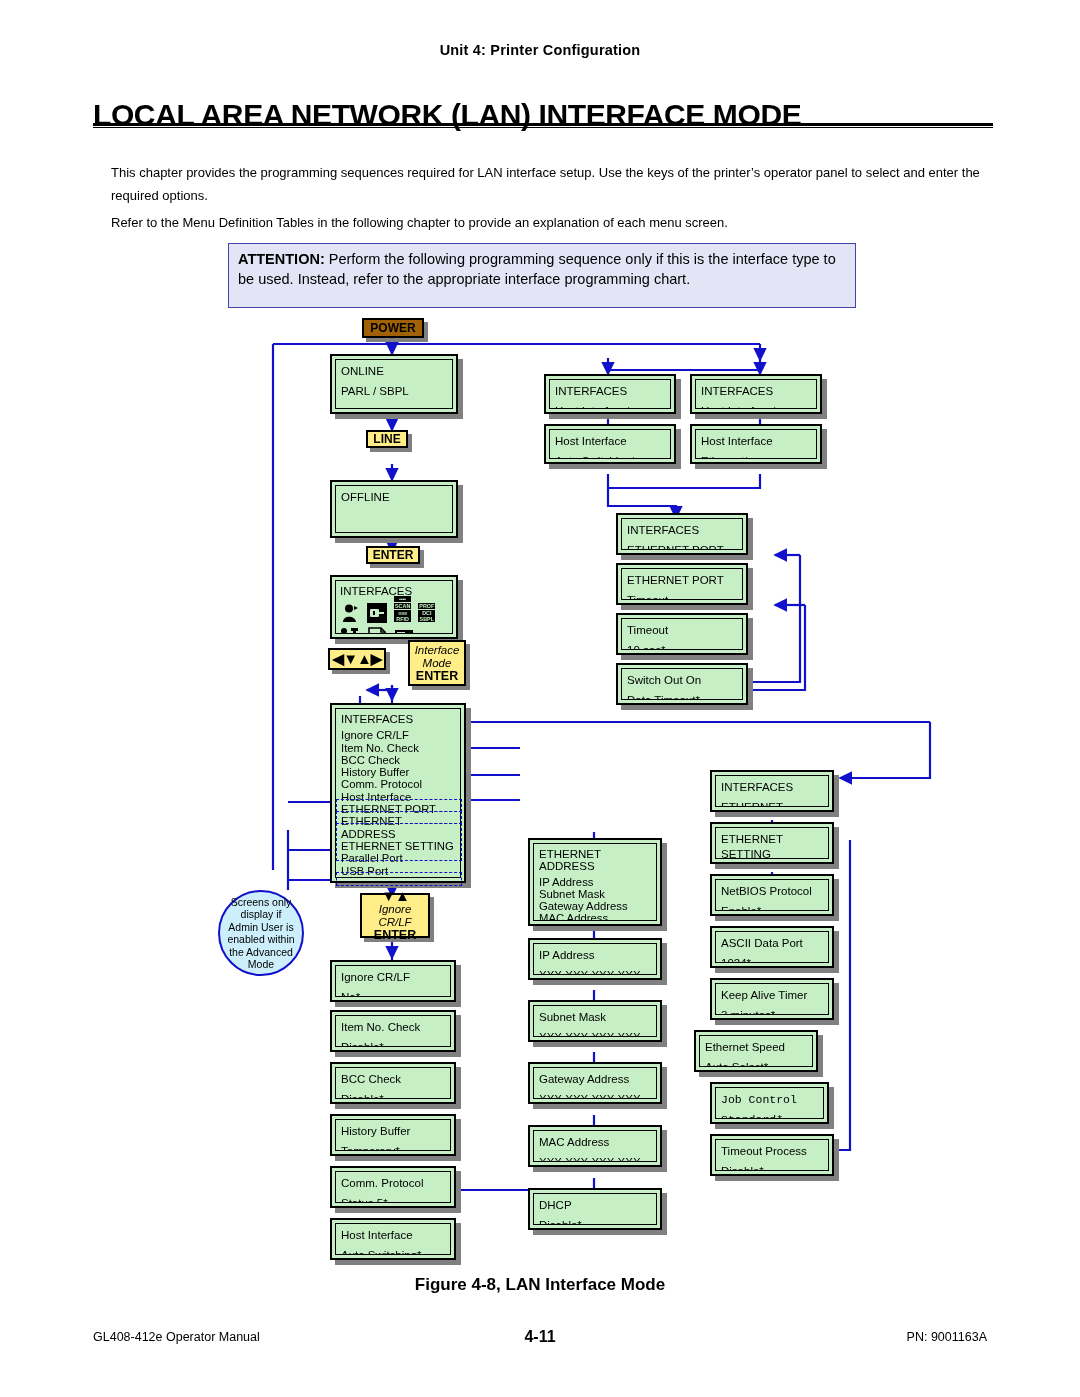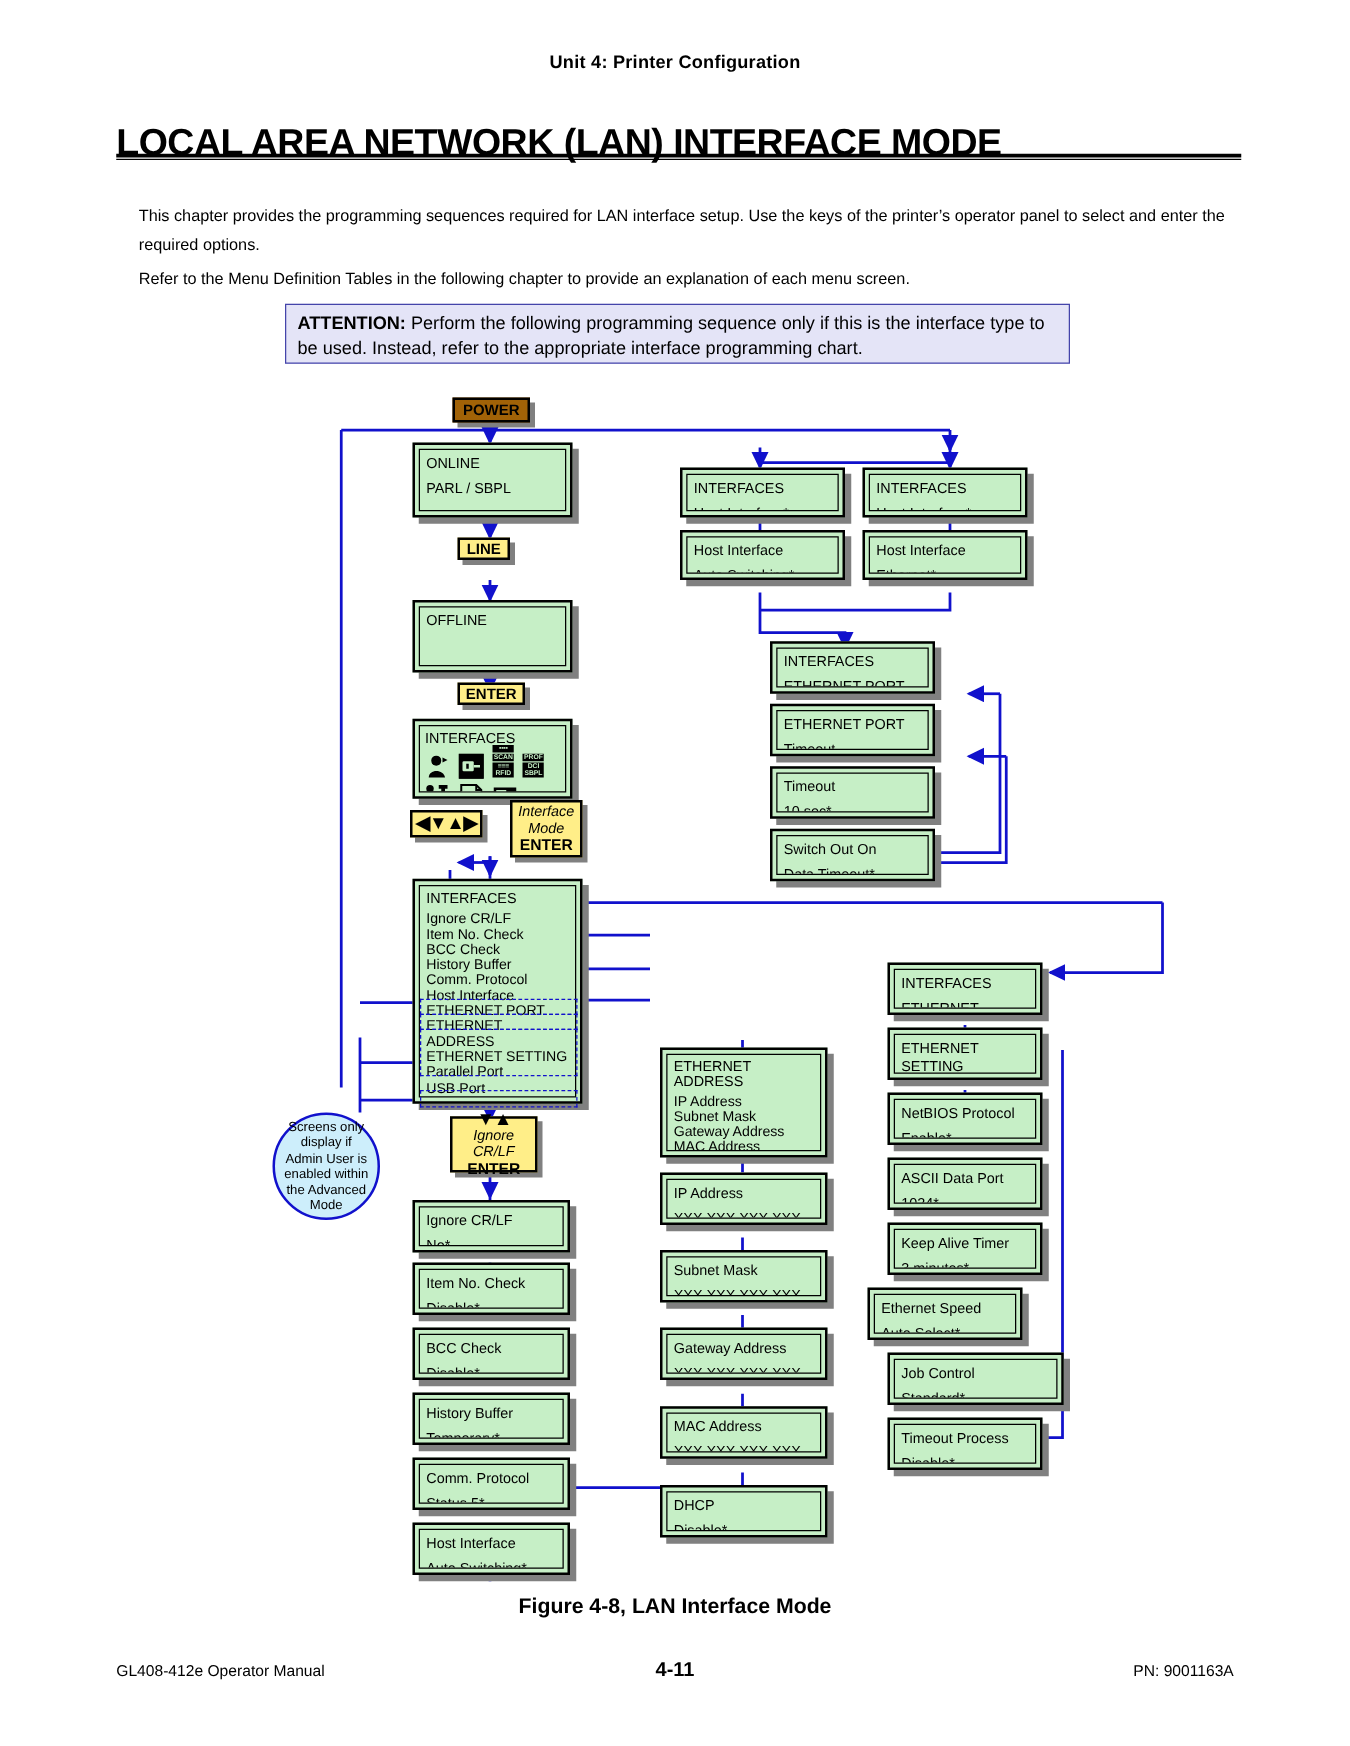--- a/index.html
+++ b/index.html
@@ -30,21 +30,21 @@
   .para{
     position:absolute; left:111px; width:900px;
     font-size:13px; line-height:23px;
   }
   .para.p1{ top:148px; }
   .para.p2{ top:198px; }
 
   .attention-box{
     position:absolute; left:228px; top:243px; width:628px;
     background:#e4e4f7; border:1px solid #4444aa;
-    padding:6px 9px 1px 9px;
+    padding:6px 9px 18px 9px;
     font-size:14.5px; line-height:19.5px;
   }
   .attention-box b{ font-weight:bold; }
 
   .figure-caption{
     position:absolute; top:1275px; left:0; width:1080px;
     text-align:center; font-size:17px; font-weight:bold;
   }
   .footer{
     position:absolute; top:1330px; left:0; width:1080px; height:20px;
@@ -496,21 +496,21 @@
         <div>Keep Alive Timer</div>
         <div class="ln2">3 minutes*</div>
       </div>
   </div>
   <div class="scr" style="left:694px; top:720px; width:124px; height:42px;">
     <div class="inner">
         <div>Ethernet Speed</div>
         <div class="ln2">Auto Select*</div>
       </div>
   </div>
-  <div class="scr" style="left:710px; top:772px; width:141px; height:42px;">
+  <div class="scr" style="left:710px; top:772px; width:119px; height:42px;font-family:Liberation Mono, monospace;">
     <div class="inner">
         <div>Job Control</div>
         <div class="ln2">Standard*</div>
       </div>
   </div>
   <div class="scr" style="left:710px; top:824px; width:124px; height:42px;">
     <div class="inner">
         <div>Timeout Process</div>
         <div class="ln2">Disable*</div>
       </div>

